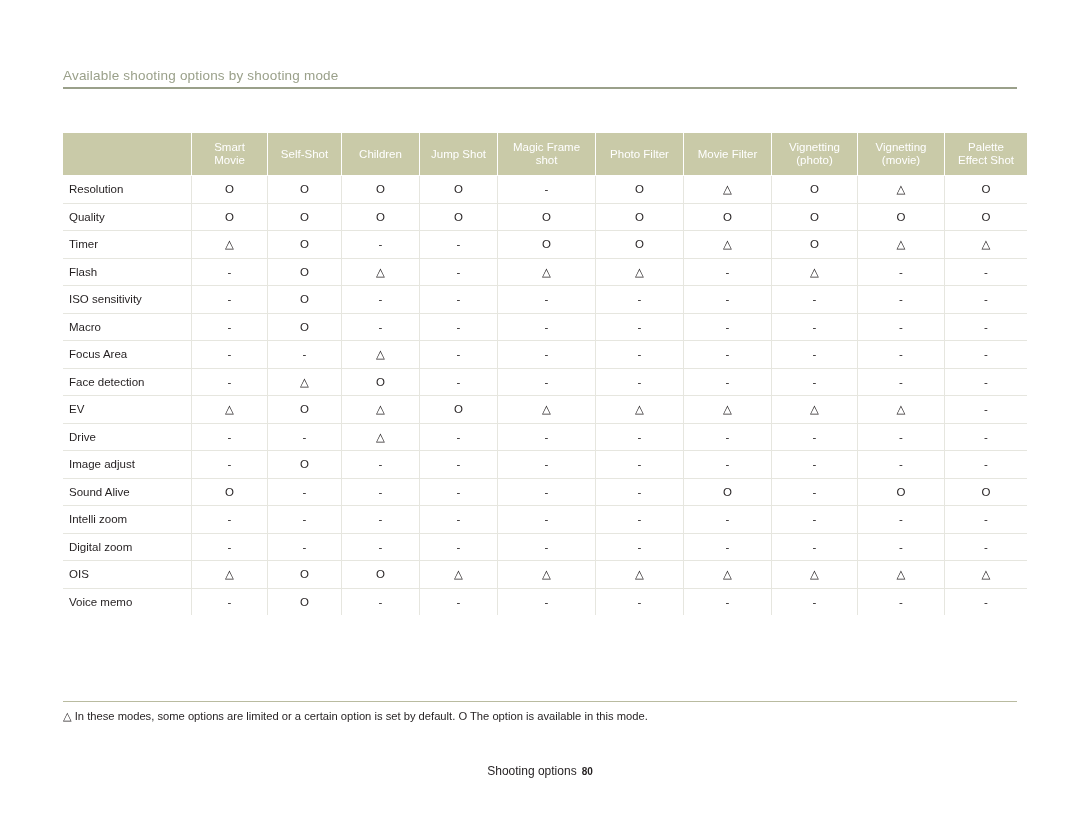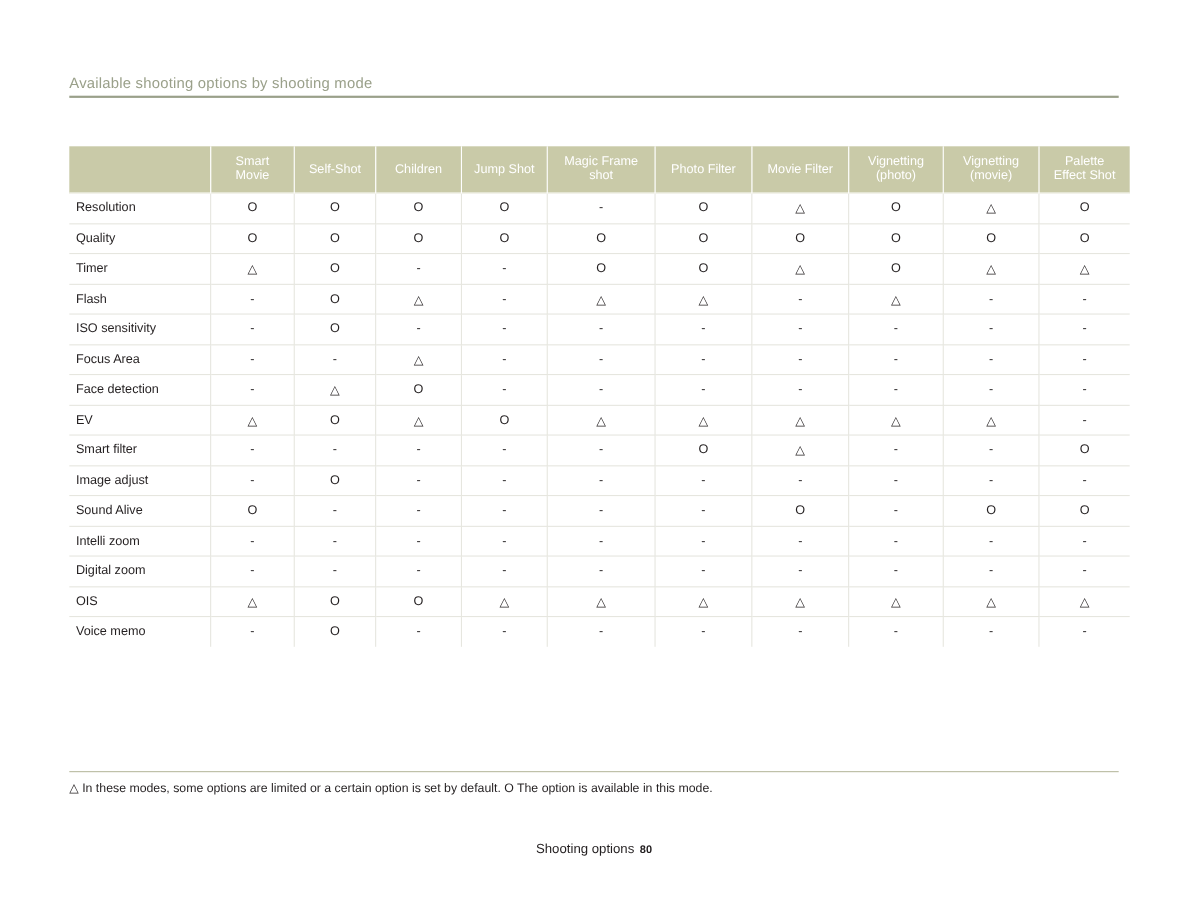--- a/index.html
+++ b/index.html
@@ -237,20 +237,33 @@
             <td style="width: 77px;">-</td>
             <td style="width: 77px;">-</td>
             <td style="width: 97px;">-</td>
             <td style="width: 87px;">-</td>
             <td style="width: 87px;">-</td>
             <td style="width: 85px;">-</td>
             <td style="width: 86px;">-</td>
             <td style="width: 82px;">-</td>
           </tr>
           <tr>
+            <td class="rowlabel" style="width: 128px;">Macro</td>
+            <td style="width: 75px;">-</td>
+            <td style="width: 73px;">O</td>
+            <td style="width: 77px;">-</td>
+            <td style="width: 77px;">-</td>
+            <td style="width: 97px;">-</td>
+            <td style="width: 87px;">-</td>
+            <td style="width: 87px;">-</td>
+            <td style="width: 85px;">-</td>
+            <td style="width: 86px;">-</td>
+            <td style="width: 82px;">-</td>
+          </tr>
+          <tr>
             <td class="rowlabel" style="width: 128px;">Focus Area</td>
             <td style="width: 75px;">-</td>
             <td style="width: 73px;">-</td>
             <td style="width: 77px;">△</td>
             <td style="width: 77px;">-</td>
             <td style="width: 97px;">-</td>
             <td style="width: 87px;">-</td>
             <td style="width: 87px;">-</td>
             <td style="width: 85px;">-</td>
             <td style="width: 86px;">-</td>
@@ -276,31 +289,31 @@
             <td style="width: 77px;">△</td>
             <td style="width: 77px;">O</td>
             <td style="width: 97px;">△</td>
             <td style="width: 87px;">△</td>
             <td style="width: 87px;">△</td>
             <td style="width: 85px;">△</td>
             <td style="width: 86px;">△</td>
             <td style="width: 82px;">-</td>
           </tr>
           <tr>
-            <td class="rowlabel" style="width: 128px;">Smart filter</td>
+            <td class="rowlabel" style="width: 128px;">Drive</td>
             <td style="width: 75px;">-</td>
             <td style="width: 73px;">-</td>
-            <td style="width: 77px;">-</td>
-            <td style="width: 77px;">-</td>
-            <td style="width: 97px;">-</td>
-            <td style="width: 87px;">O</td>
-            <td style="width: 87px;">△</td>
-            <td style="width: 85px;">-</td>
-            <td style="width: 86px;">-</td>
-            <td style="width: 82px;">O</td>
+            <td style="width: 77px;">△</td>
+            <td style="width: 77px;">-</td>
+            <td style="width: 97px;">-</td>
+            <td style="width: 87px;">-</td>
+            <td style="width: 87px;">-</td>
+            <td style="width: 85px;">-</td>
+            <td style="width: 86px;">-</td>
+            <td style="width: 82px;">-</td>
           </tr>
           <tr>
             <td class="rowlabel" style="width: 128px;">Image adjust</td>
             <td style="width: 75px;">-</td>
             <td style="width: 73px;">O</td>
             <td style="width: 77px;">-</td>
             <td style="width: 77px;">-</td>
             <td style="width: 97px;">-</td>
             <td style="width: 87px;">-</td>
             <td style="width: 87px;">-</td>

